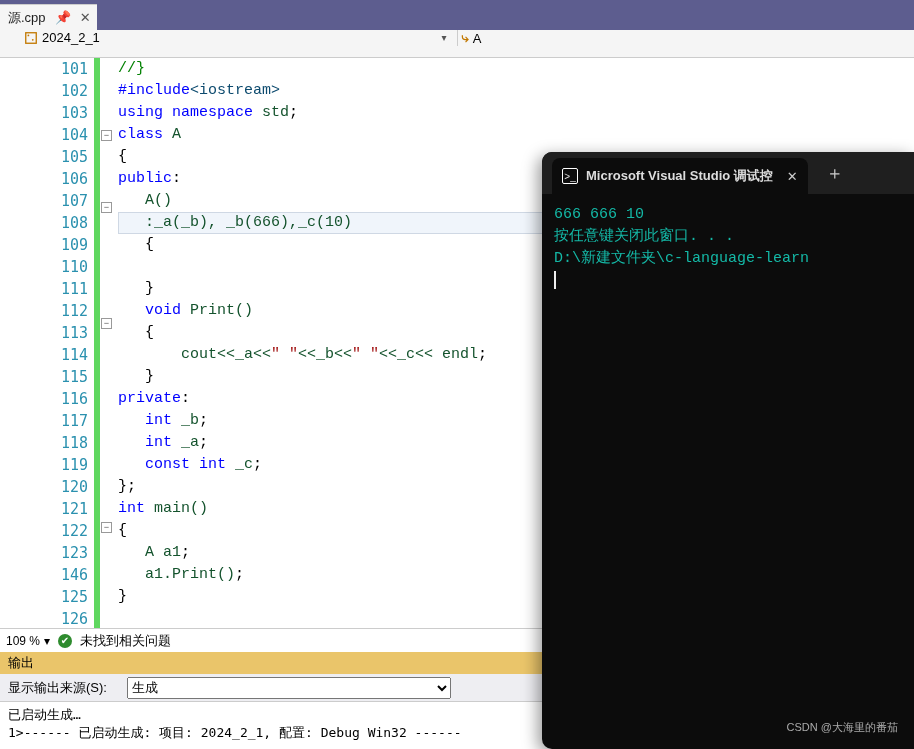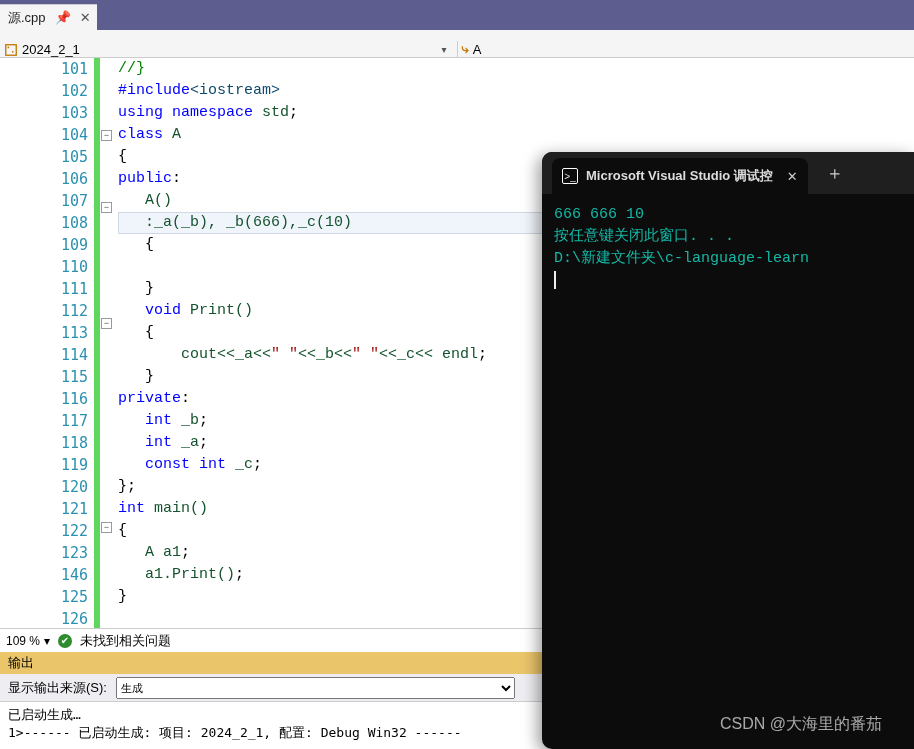--- a/index.html
+++ b/index.html
@@ -4,21 +4,21 @@
 <style>
 * { box-sizing: border-box; margin: 0; padding: 0; }
 body { font-family: "Segoe UI", Tahoma, sans-serif; font-size: 13px; background: #eeeef2; width: 914px; height: 749px; overflow: hidden; position: relative; }
 
 .ide-bar { background: #5d5d8f; height: 30px; position: relative; }
 .tab { display: inline-flex; align-items: center; background: #f5f5f5; height: 26px; margin-top: 4px; padding: 0 6px 0 8px; border-top: 1px solid #ccc; }
 .tab-label { color: #1e1e1e; }
 .pin-icon { color: #555; margin-left: 10px; }
 .close-icon { color: #555; margin-left: 8px; cursor: pointer; }
 
-.class-selector { display: flex; background: #f5f5f5; height: 28px; border-bottom: 1px solid #ccc; align-items: flex-end; padding: 0 0; }
+.class-selector { display: flex; background: #f5f5f5; height: 28px; border-bottom: 1px solid #ccc; align-items: flex-start; padding: 0 20px; }
 .selector-cell { display: flex; align-items: center; flex: 1; gap: 4px; padding: 0 4px; }
 .selector-cell.right { border-left: 1px solid #ccc; }
 .dropdown-arrow { color: #555; font-size: 10px; margin-left: auto; padding: 0 6px; }
 .arrow-icon { color: #c27800; font-weight: bold; }
 
 .editor-area { display: flex; height: 570px; background: #fff; position: relative; }
 .gutter { width: 94px; background: #fff; text-align: right; padding-right: 6px; font-family: Consolas, monospace; font-size: 15px; color: #2b91af; }
 .gutter-line { height: 22px; line-height: 22px; }
 .change-bar { width: 6px; background: #5fd75f; }
 .fold-col { width: 14px; background: #fff; }
@@ -33,35 +33,35 @@
 .tok-punct { color: #000; }
 .tok-lib { color: #0c4a6e; }
 .tok-semicl { color: #000; }
 
 .status-row { display: flex; align-items: center; height: 24px; background: #fff; border-top: 1px solid #ccc; padding: 0 6px; gap: 8px; justify-content: space-between; }
 .zoom-sel { font-size: 12px; color: #000; display: flex; align-items: center; gap: 4px; }
 .check-icon { width: 14px; height: 14px; background: #2e8b2e; border-radius: 50%; display: inline-flex; align-items: center; justify-content: center; color: #fff; font-size: 10px; }
 .hscroll-hint { margin-left: auto; color: #aaa; font-size: 10px; }
 
 .output-header { background: #eac56a; height: 22px; display: flex; align-items: center; padding: 0 8px; color: #000; font-size: 13px; }
-.output-toolbar { background: #eeeef2; height: 28px; display: flex; align-items: center; padding: 0 8px; gap: 9px; border-bottom: 1px solid #ccc; }
-.output-toolbar select { font-size: 11px; height: 22px; width: 399px; }
+.output-toolbar { background: #eeeef2; height: 28px; display: flex; align-items: center; padding: 0 8px; gap: 20px; border-bottom: 1px solid #ccc; }
+.output-toolbar select { font-size: 13px; height: 22px; width: 324px; }
 .output-text { background: #fff; font-family: Consolas, monospace; font-size: 13px; padding: 4px 8px; height: 47px; overflow: hidden; }
 
 .terminal { position: absolute; top: 152px; left: 542px; width: 372px; height: 597px; background: #0c0c0c; border-radius: 10px 0 0 10px; box-shadow: -4px 4px 16px rgba(0,0,0,0.4); overflow: hidden; }
 .term-titlebar { height: 42px; background: #1f1f1f; display: flex; align-items: center; }
 .term-tab { display: flex; align-items: center; height: 36px; background: #0c0c0c; border-radius: 8px 8px 0 0; margin: 6px 0 0 10px; padding: 0 10px; gap: 8px; color: #ddd; font-size: 13px; }
 .term-tab-icon { width: 16px; height: 16px; border: 1.5px solid #fff; border-radius: 2px; display: inline-flex; align-items: center; justify-content: center; font-size: 10px; }
 .term-close { color: #ccc; cursor: pointer; margin-left: 6px; }
 .term-newtab { color: #ccc; margin-left: 18px; font-size: 18px; cursor: pointer; }
 .term-body { font-family: Consolas, "Courier New", monospace; font-size: 15px; color: #14b8a6; padding: 10px 12px; }
 .term-line { line-height: 22px; white-space: pre; }
 .term-cursor { display: inline-block; width: 2px; height: 18px; background: #eee; vertical-align: middle; }
 
-.watermark { position: absolute; right: 32px; bottom: 14px; color: #d0d0d0; font-size: 16px; opacity: 0.8; z-index: 50; }
+.watermark { position: absolute; right: 16px; bottom: 14px; color: #d0d0d0; font-size: 11px; opacity: 0.8; z-index: 50; }
 
 svg.small-icon { width: 14px; height: 14px; }
 </style>
 </head>
 <body>
 
 <div class="ide-bar">
   <div class="tab">
     <span class="tab-label">源.cpp</span>
     <span class="pin-icon">📌</span>

